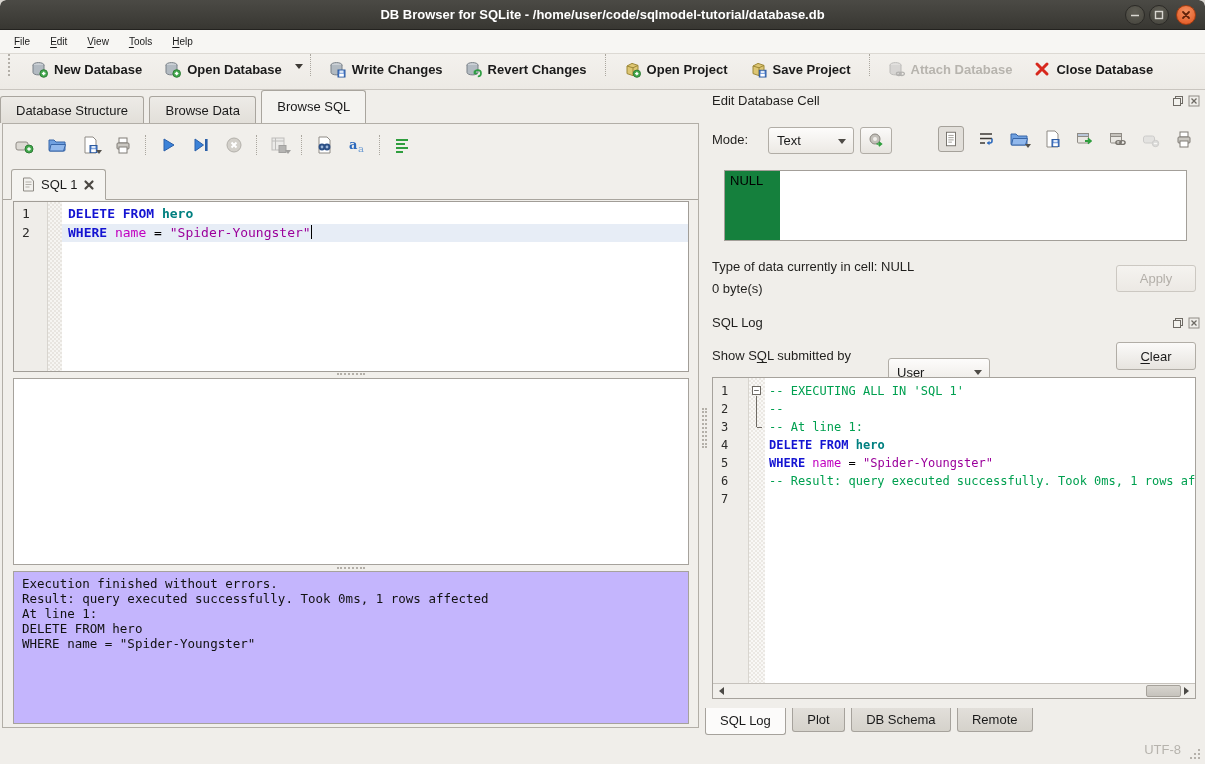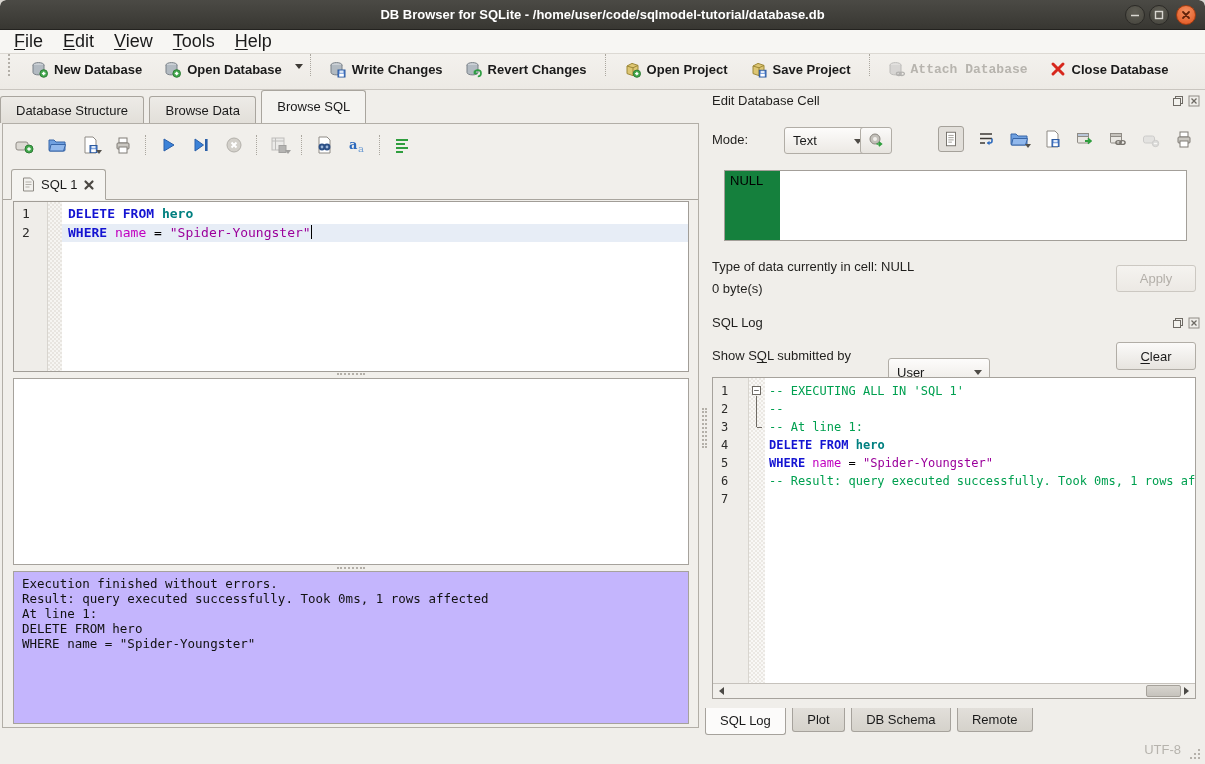--- a/index.html
+++ b/index.html
@@ -16,30 +16,30 @@
   .winbtn{position:absolute;top:5px;width:20px;height:20px;border-radius:50%;
     background:radial-gradient(circle at 50% 32%,#5e5c53,#45443d);
     border:1px solid #2c2b27;color:#d9d7d1;font-size:11px;line-height:18px;
     text-align:center;}
   .winbtn.close{background:radial-gradient(circle at 50% 32%,#f49262,#e0521d);
     border-color:#a33c10;color:#63230a;font-weight:bold;}
   .winbtn svg{display:block;margin:4px auto 0;}
   
   .menubar{position:absolute;left:0;top:30px;width:100%;height:24px;background:#f7f6f3;
     border-bottom:1px solid #dcd9d3;display:flex;align-items:center;padding-left:4px;}
-  .menu-item{padding:0 10px;font-size:18px;height:23px;line-height:23px;}
+  .menu-item{padding:0 10px;font-size:10px;height:23px;line-height:23px;}
   .mn{text-decoration:underline;text-underline-offset:2px;}
   
   .toolbar{position:absolute;left:0;top:54px;width:100%;height:36px;
     background:linear-gradient(#f3f1ed,#edeae5);border-bottom:1px solid #c9c5bf;
     display:flex;padding-left:4px;}
   .tb-handle{width:8px;height:22px;border-left:2px dotted #b3afa8;margin:0 4px;}
   .tb-btn{display:flex;align-items:center;gap:6px;padding:0 11px;height:30px;
     font-weight:bold;font-size:13px;white-space:nowrap;}
-  .tb-btn.disabled{color:#b7b4ae;font-family:Liberation Mono, monospace;}
+  .tb-btn.disabled{color:#b7b4ae;}
   .tb-btn.disabled svg{opacity:.45;filter:grayscale(1);}
   .tb-sep{width:1px;height:22px;border-left:1px dotted #aba79f;margin:0 7px;}
   .dd-arrow{width:0;height:0;border:4px solid transparent;border-top:5px solid #3d3a35;
     margin:10px 0 0 2px;}
   
   .left-pane{position:absolute;left:0;top:90px;width:705px;height:645px;}
   .right-pane{position:absolute;left:705px;top:90px;width:500px;height:645px;}
   
   .tabbar{position:absolute;left:0;top:0;height:33px;width:100%;}
   .tab{display:inline-block;vertical-align:bottom;height:27px;line-height:27px;
@@ -411,21 +411,21 @@
         </svg>
       </div>
     <div class="phbtn" style="right:5px;top:4px;">
       <svg width="12" height="12" viewBox="0 0 12 12">
         <rect x="1" y="1" width="10" height="10" fill="none" stroke="#8f8b85"></rect>
         <path d="M3.5 3.5 l5 5 M8.5 3.5 l-5 5" stroke="#6e6a64" stroke-width="1.3"></path>
         </svg>
       </div>
 
     <div class="info-line" style="top:42px;">Mode:</div>
-    <div class="combo" style="left:63px;top:37px;width:86px;height:27px;margin-left:16px;">
+    <div class="combo" style="left:63px;top:37px;width:86px;height:27px;">
       <span>Text</span>
       <span class="arr"></span>
       </div>
     <div class="btn" style="left:155px;top:37px;width:32px;height:27px;">
       <svg width="19" height="19" viewBox="0 0 19 19">
         <circle cx="8" cy="8" r="5" fill="#c2bfb9" stroke="#8a867f"></circle>
         <circle cx="8" cy="8" r="2" fill="#f1efeb"></circle>
         <path d="M9.5 13 h4.5 m-2.2 -2.2 l2.6 2.2 -2.6 2.2" stroke="#2f9e3e" stroke-width="1.6" fill="none"></path>
         </svg>
       </div>

